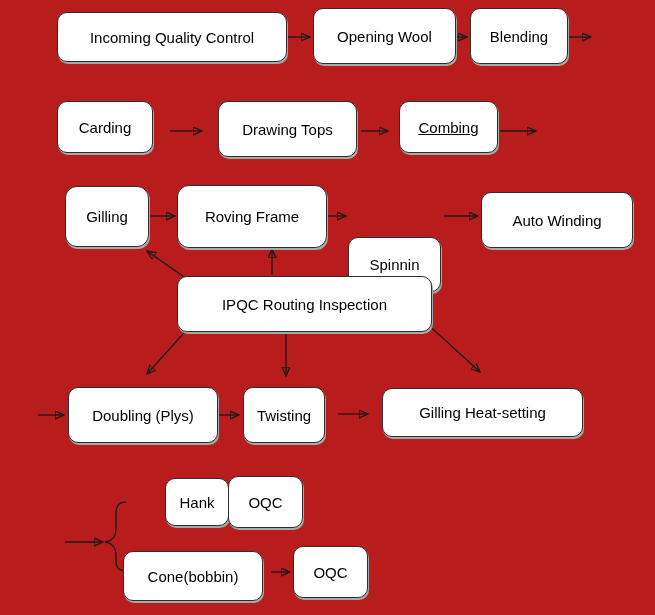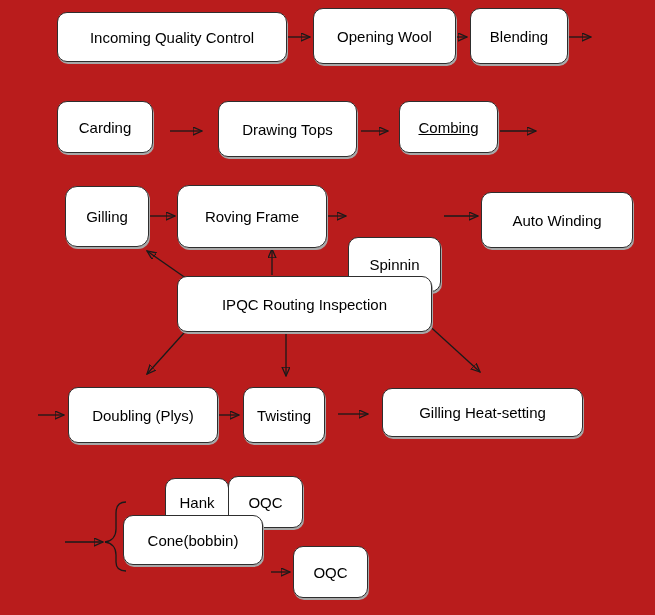--- a/index.html
+++ b/index.html
@@ -46,21 +46,21 @@
   #n-gilling  { left: 65px;  top: 186px; width: 84px;  height: 61px; border-radius: 12px; }
   #n-roving   { left: 177px; top: 185px; width: 150px; height: 63px; border-radius: 12px; }
   #n-spinnin  { left: 348px; top: 193px; width: 93px;  height: 55px; margin-top: 44px; }
   #n-autowind { left: 481px; top: 192px; width: 152px; height: 56px; }
   #n-ipqc     { left: 177px; top: 276px; width: 255px; height: 56px; }
   #n-doubling { left: 68px;  top: 387px; width: 150px; height: 56px; }
   #n-twisting { left: 243px; top: 387px; width: 82px;  height: 56px; }
   #n-superba  { left: 382px; top: 388px; width: 201px; height: 49px; }
   #n-hank     { left: 125px; top: 478px; width: 64px;  height: 48px; margin-left: 40px; }
   #n-oqc1     { left: 228px; top: 476px; width: 75px;  height: 52px; }
-  #n-cone     { left: 123px; top: 515px; width: 140px; height: 50px; }
+  #n-cone     { left: 123px; top: 551px; width: 140px; height: 50px; }
   #n-oqc2     { left: 293px; top: 546px; width: 75px;  height: 52px; }
 </style>
 </head>
 <body>
 
 <div id="stage">
 
   <svg id="arrows" viewBox="0 0 655 615" xmlns="http://www.w3.org/2000/svg">
     <defs>
       <marker id="ah" markerWidth="10" markerHeight="9" refX="9" refY="4" orient="auto" markerUnits="userSpaceOnUse">

